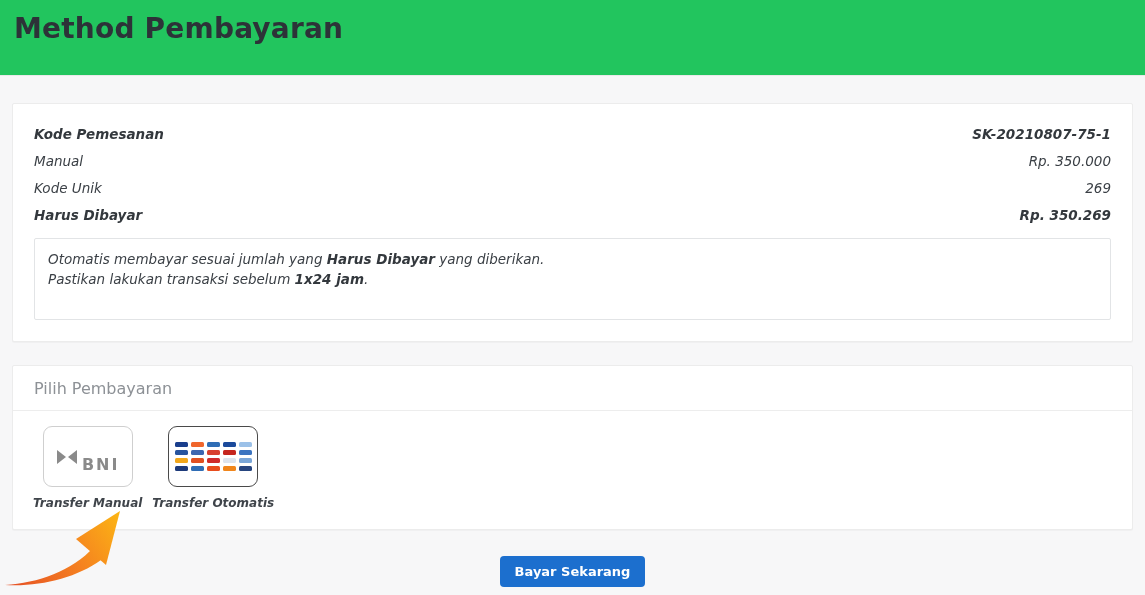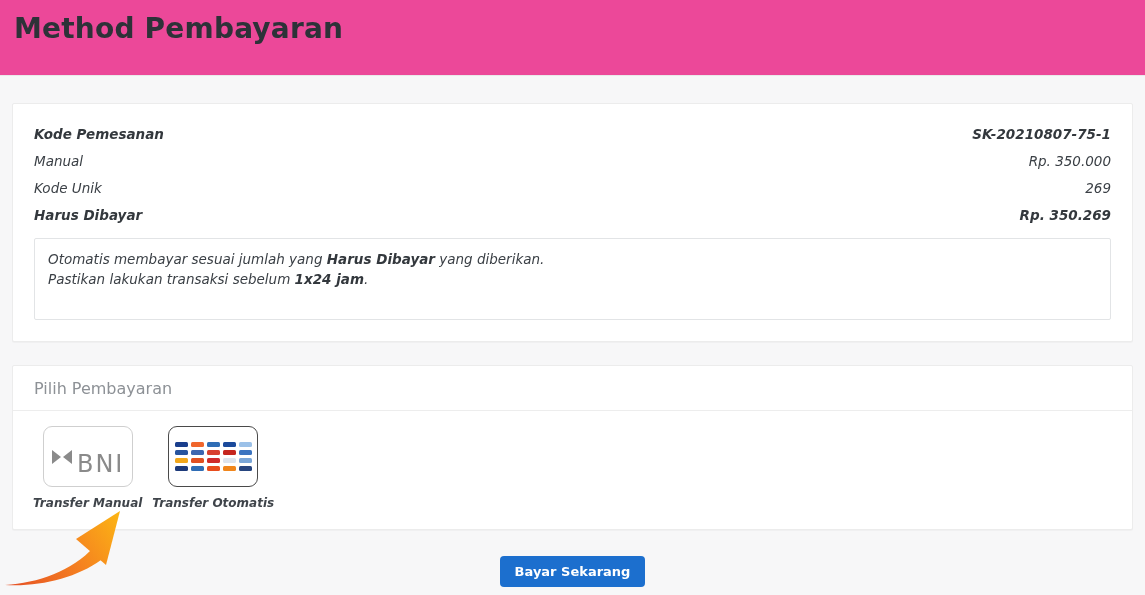--- a/index.html
+++ b/index.html
@@ -7,21 +7,21 @@
   body {
     font-family: "DejaVu Sans", "Liberation Sans", sans-serif;
     background: #ffffff;
     position: relative;
     overflow: hidden;
     color: #3b4046;
   }
   
   .page-header {
     height: 76px;
-    background: #ec4899;
+    background: #22c55e;
     border-bottom: 1px solid #e9e9e9;
     padding: 12px 0 0 14px;
   }
   .page-header h1 {
     font-size: 28px;
     font-weight: 700;
     color: #2d3238;
     letter-spacing: 0.2px;
   }
   
@@ -85,24 +85,24 @@
   .payment-option-label {
     margin-top: 9px;
     font-size: 12px;
     font-style: italic;
     font-weight: 700;
     color: #3f444a;
   }
   
   .bni-logo { display: flex; align-items: center; gap: 4px; color: #8a8a8a; }
   .bni-logo-text {
-    font-size: 24px;
+    font-size: 16px;
     letter-spacing: 2px;
     color: #8a8a8a;
-    font-weight: 400;
+    font-weight: 700;
     margin-top: 15px;
   }
   
   .logos-grid {
     display: grid;
     grid-template-columns: repeat(5, 13px);
     grid-auto-rows: 5px;
     gap: 3px 3px;
   }
   .logo-chip { width: 13px; height: 5px; border-radius: 1.5px; }

